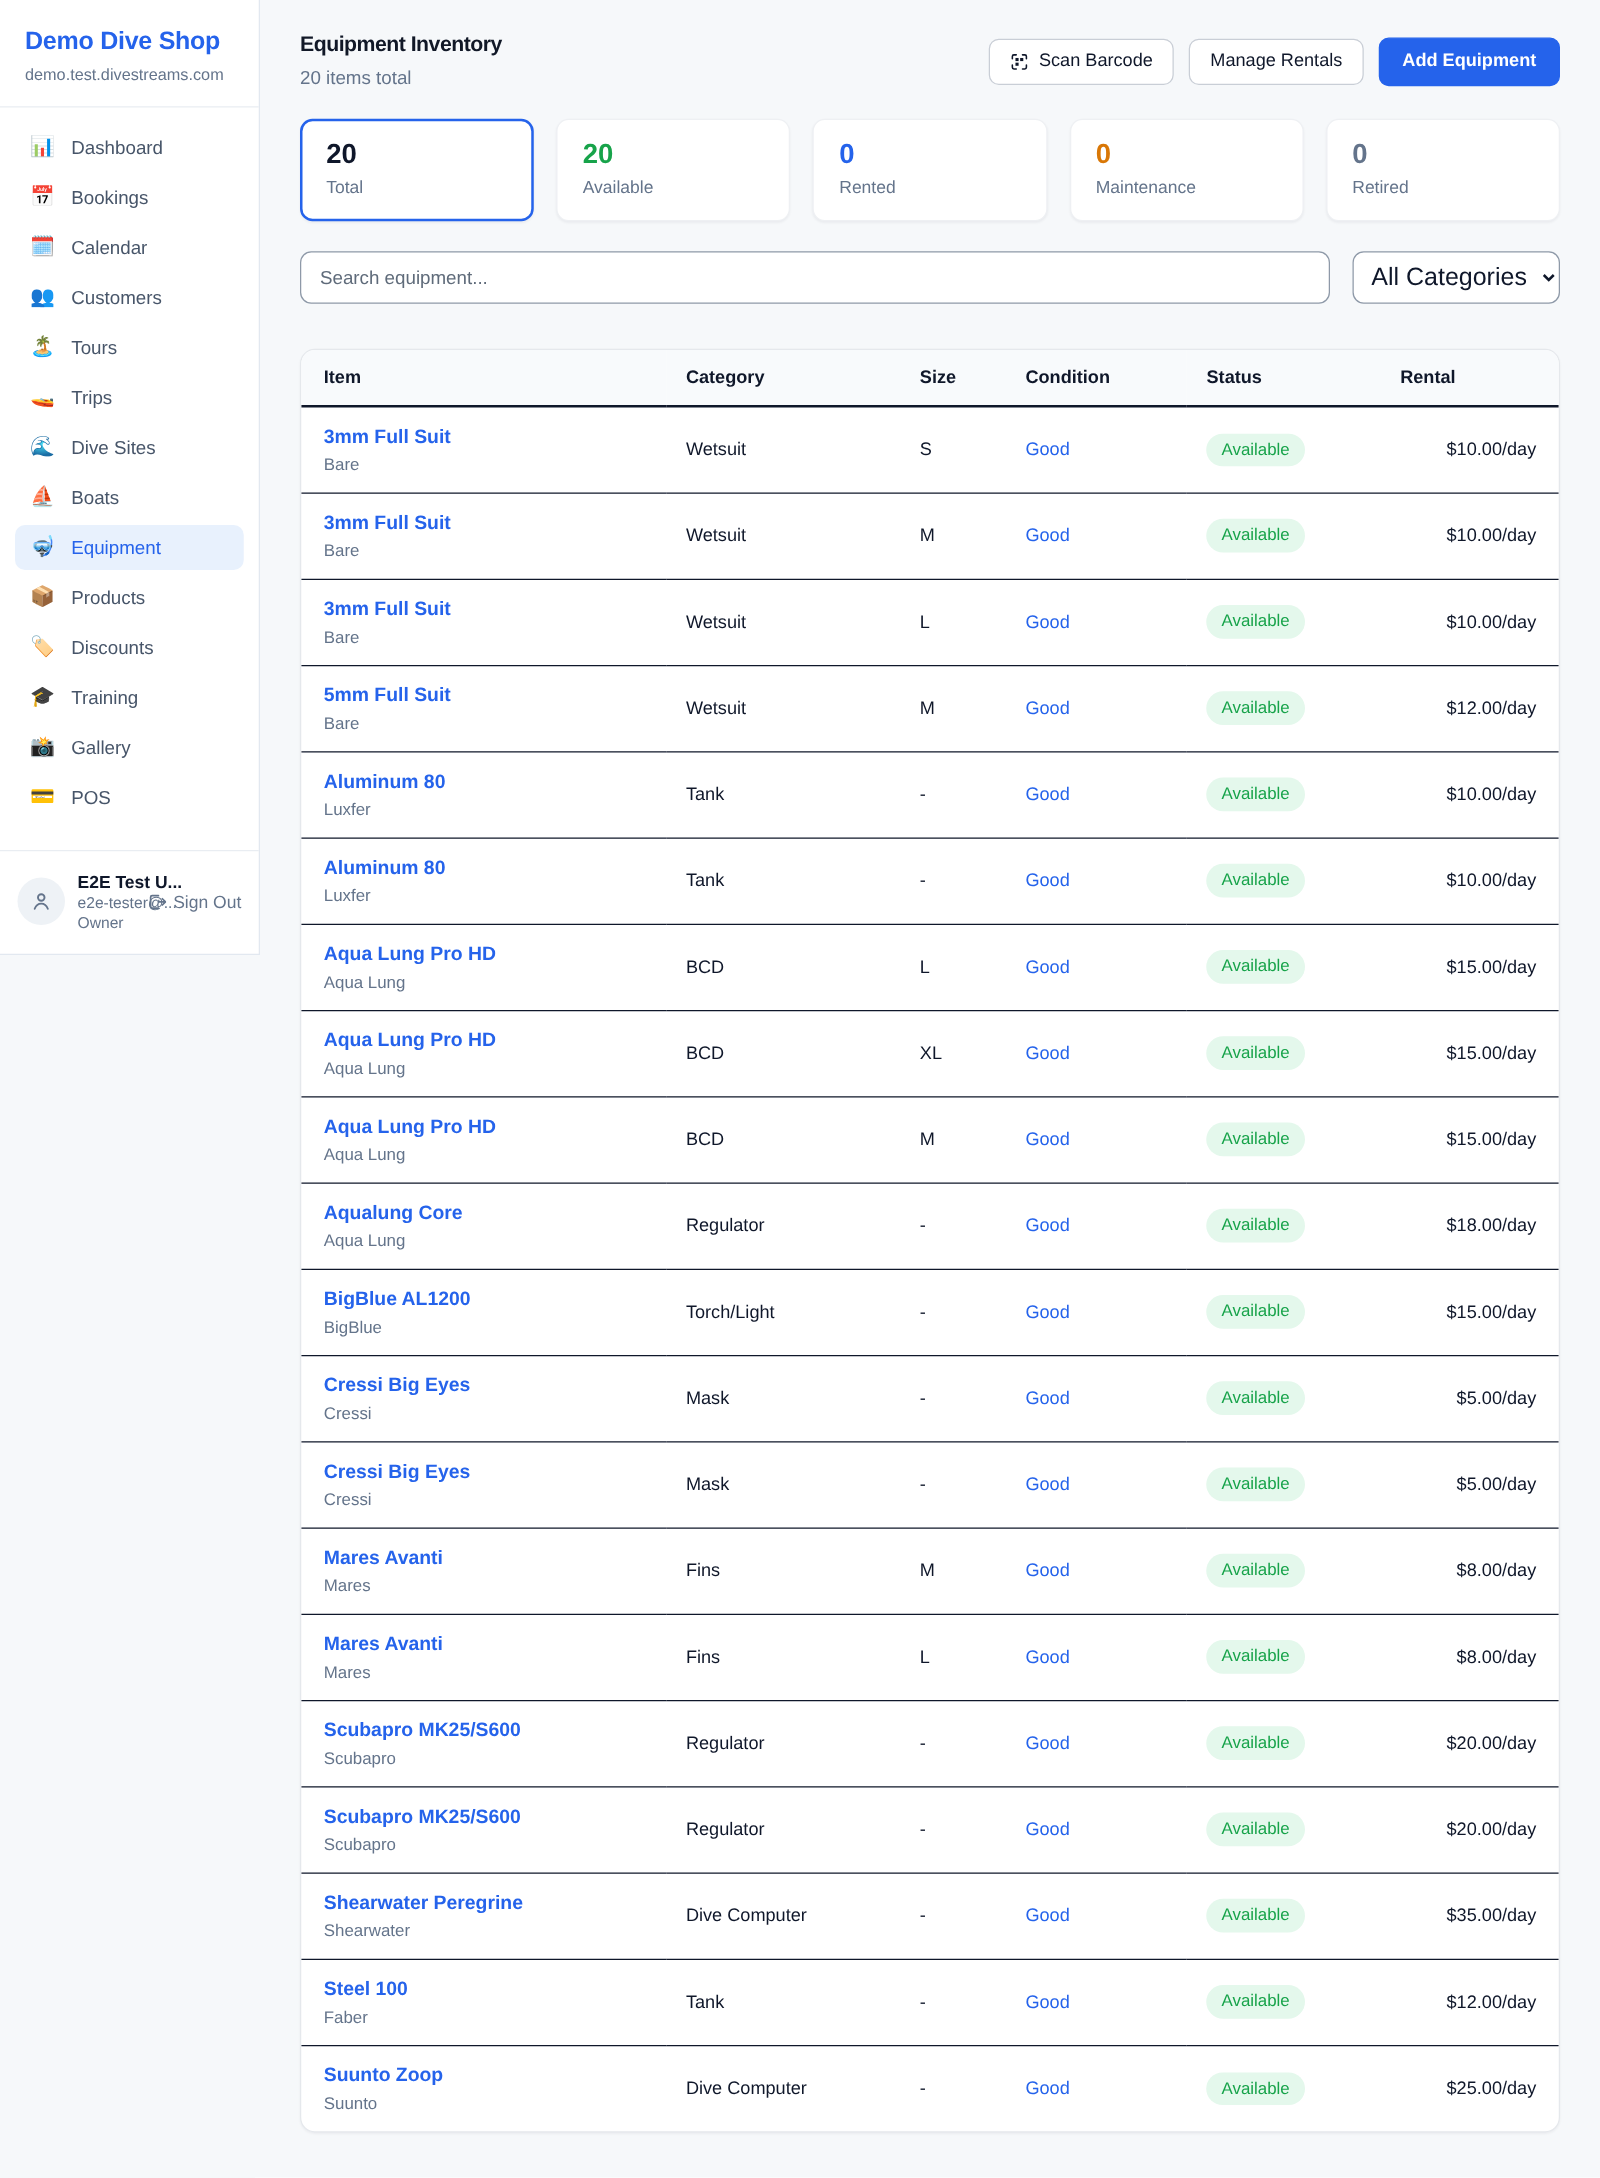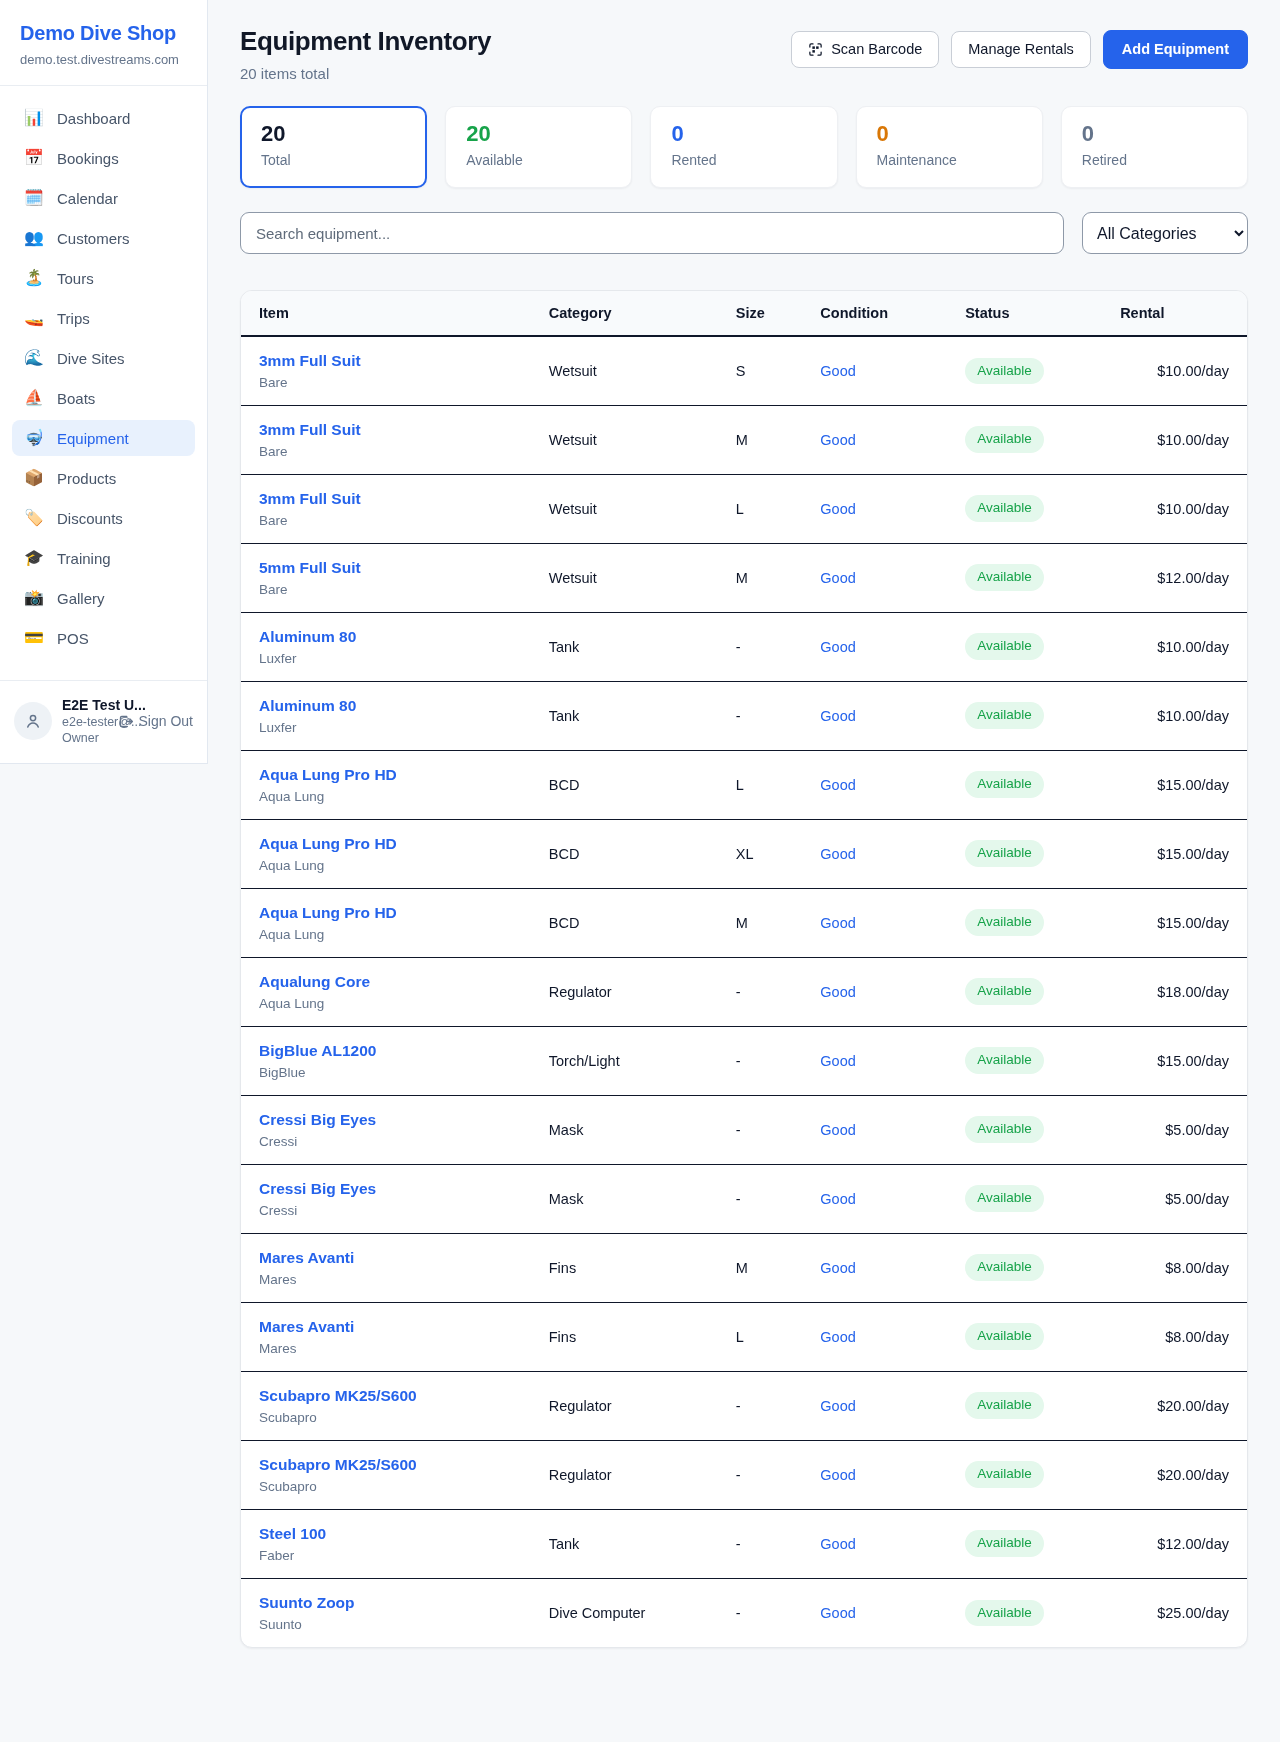--- a/index.html
+++ b/index.html
@@ -50,21 +50,21 @@
   .user-email, .user-role { font-size:12.5px; color:#64748b; margin-top:2px; white-space:nowrap; }
   .signout {
     display:flex; align-items:center; gap:6px;
     color:#64748b; font-size:14px; flex:none;
     background:none; border:none; cursor:pointer;
     font-family:inherit;
   }
   
   .main { flex:1; padding:26px 32px 30px 32px; min-width:0; }
   .page-header { display:flex; justify-content:space-between; align-items:flex-start; }
-  .page-title { font-size:26px; font-weight:bold; letter-spacing:-0.4px; color:#111827; }
+  .page-title { font-size:17px; font-weight:bold; letter-spacing:-0.4px; color:#111827; }
   .page-subtitle { font-size:15px; color:#64748b; margin-top:8px; }
   .header-actions { display:flex; gap:12px; align-items:center; margin-top:4px; }
   .btn {
     display:inline-flex; align-items:center; gap:8px;
     font-family:inherit; font-size:14.5px; font-weight:500;
     padding:10px 16px; border-radius:8px; cursor:pointer;
     background:#fff; color:#0f172a; border:1px solid #c9ced6;
     line-height:1;
   }
   .btn-primary { background:#2563eb; border-color:#2563eb; color:#fff; font-weight:600; padding:11px 18px; }
@@ -83,21 +83,21 @@
   .filters { display:flex; gap:18px; margin-top:24px;align-items:flex-end; }
   .search-input {
     flex:1; height:42px; border-radius:9px;
     border:1px solid #8e99a8; background:#fff;
     padding:0 15px; font-size:15px; font-family:inherit; color:#0f172a;
   }
   .search-input::placeholder { color:#5f6b7a; }
   .category-select {
     width:166px; height:42px; flex:none;
     border:1px solid #8e99a8; border-radius:9px; background:#fff;
-    font-size:16px; font-family:inherit; color:#0f172a; padding:0 10px;
+    font-size:20px; font-family:inherit; color:#0f172a; padding:0 10px;
   }
   
   .table-card {
     margin-top:36px; background:#fff;
     border:1px solid #e5e8ec; border-radius:12px;
     box-shadow:0 1px 2px rgba(15,23,42,0.05);
     overflow:hidden;
   }
   table { width:100%; border-collapse:collapse; table-layout:fixed; }
   thead th {
@@ -600,20 +600,37 @@
               <span class="condition-link">Good</span>
             </td>
             <td>
               <span class="status-badge">Available</span>
             </td>
             <td>
               <span class="rental-price">$20.00/day</span>
             </td>
           </tr>
 
+          <tr>
+            <td>
+              <a class="item-name">Shearwater Peregrine</a>
+              <div class="item-brand">Shearwater</div>
+            </td>
+            <td>Dive Computer</td>
+            <td>-</td>
+            <td>
+              <span class="condition-link">Good</span>
+            </td>
+            <td>
+              <span class="status-badge">Available</span>
+            </td>
+            <td>
+              <span class="rental-price">$35.00/day</span>
+            </td>
+          </tr>
 
           <tr>
             <td>
               <a class="item-name">Steel 100</a>
               <div class="item-brand">Faber</div>
             </td>
             <td>Tank</td>
             <td>-</td>
             <td>
               <span class="condition-link">Good</span>

